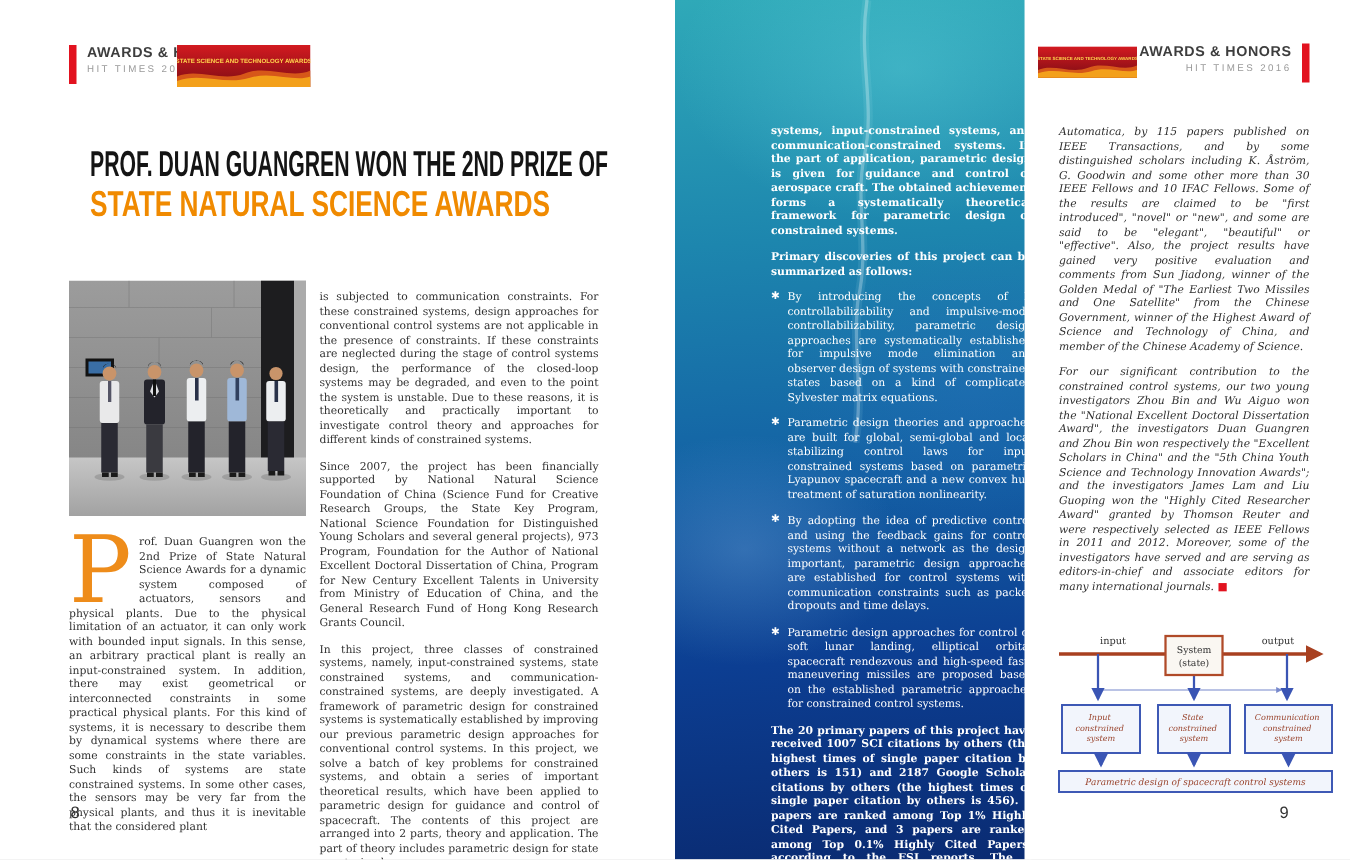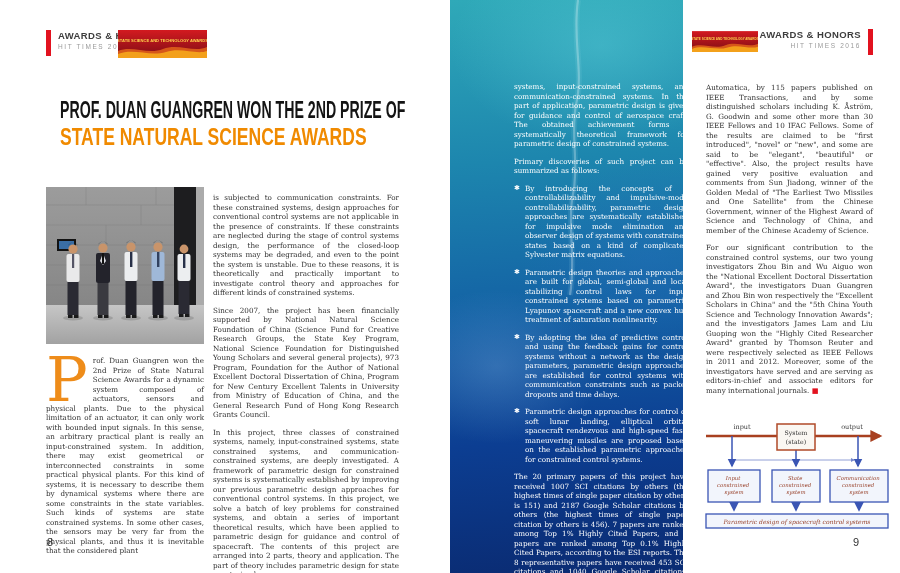--- a/index.html
+++ b/index.html
@@ -40,25 +40,25 @@
   
   .blue-panel { position:absolute; left:450px; top:0; width:233px; height:573px;
     background:
       radial-gradient(ellipse 150px 110px at 20% 64%, rgba(140,185,235,.28), transparent 70%),
       radial-gradient(ellipse 210px 140px at 65% 8%, rgba(95,210,220,.40), transparent 72%),
       radial-gradient(ellipse 170px 130px at 85% 45%, rgba(40,110,190,.35), transparent 75%),
       linear-gradient(176deg, #2FA9B8 0%, #1D86AE 28%, #1360A4 55%, #0C3E92 76%, #0A2B72 100%);
   }
   .lightning { position:absolute; left:0; top:0; }
   .col3 { position:absolute; left:514px; top:82px; width:174px; color:#ffffff; }
-  .col3 p { margin-bottom:8px; }
+  .col3 p { margin-bottom:8px;font-weight:bold; }
   .bullets { list-style:none; margin-bottom:2px; }
   .bullets li { position:relative; padding-left:11px; margin-bottom:8px; }
   .bullet-mark { position:absolute; left:0; top:0; font-size:7px; }
-  .col4 { position:absolute; left:706px; top:83px; width:167px; }
+  .col4 { position:absolute; left:706px; top:83px; width:167px;font-style:italic; }
   .endmark { color:#E2121F; font-size:7.2px; }
   .diagram { position:absolute; left:702px; top:414px; }
 </style>
 </head>
 <body>
 
 <div class="spread">
 
   <div>
 
@@ -204,25 +204,25 @@
 
     <svg class="banner banner-right" width="66" height="25" viewBox="0 0 89 28">
       <rect width="89" height="28" fill="url(#bgrad)"></rect>
       <path d="M0,21 C14,15 30,25 45,19 C60,13 76,23 89,17 L89,28 L0,28 Z" fill="#e2641a" opacity=".85"></path>
       <path d="M0,24 C16,18 32,27 48,22 C63,17 78,25 89,21 L89,28 L0,28 Z" fill="#f6a81c" opacity=".9"></path>
       <text x="44.5" y="12" text-anchor="middle" font-family="Liberation Sans, sans-serif" font-size="4.1" font-weight="bold" fill="#ffd34d">STATE SCIENCE AND TECHNOLOGY AWARDS</text>
     </svg>
 
     <div class="col3 bodytext">
       <p>systems, input-constrained systems, and communication-constrained systems. In the part of application, parametric design is given for guidance and control of aerospace craft. The obtained achievement forms a systematically theoretical framework for parametric design of constrained systems.</p>
-      <p>Primary discoveries of such project can be summarized as follows:</p>
+      <p>Primary discoveries of this project can be summarized as follows:</p>
       <ul class="bullets">
         <li><span class="bullet-mark">✱</span><span>By introducing the concepts of I-controllabilizability and impulsive-mode controllabilizability, parametric design approaches are systematically established for impulsive mode elimination and observer design of systems with constrained states based on a kind of complicated Sylvester matrix equations.</span></li>
         <li><span class="bullet-mark">✱</span><span>Parametric design theories and approaches are built for global, semi-global and local stabilizing control laws for input constrained systems based on parametric Lyapunov spacecraft and a new convex hull treatment of saturation nonlinearity.</span></li>
-        <li><span class="bullet-mark">✱</span><span>By adopting the idea of predictive control and using the feedback gains for control systems without a network as the design parameters, parametric design approaches are established for control systems with communication constraints such as packet dropouts and time delays.</span></li>
+        <li><span class="bullet-mark">✱</span><span>By adopting the idea of predictive control and using the feedback gains for control systems without a network as the design important, parametric design approaches are established for control systems with communication constraints such as packet dropouts and time delays.</span></li>
         <li><span class="bullet-mark">✱</span><span>Parametric design approaches for control of soft lunar landing, elliptical orbital spacecraft rendezvous and high-speed fast-maneuvering missiles are proposed based on the established parametric approaches for constrained control systems.</span></li>
       </ul>
       <p>The 20 primary papers of this project have received 1007 SCI citations by others (the highest times of single paper citation by others is 151) and 2187 Google Scholar citations by others (the highest times of single paper citation by others is 456). 7 papers are ranked among Top 1% Highly Cited Papers, and 3 papers are ranked among Top 0.1% Highly Cited Papers, according to the ESI reports. The 8 representative papers have received 453 SCI citations and 1040 Google Scholar citations. The obtained results are cited by 58 papers published on IEEE TAC and</p>
     </div>
 
     <div class="col4 bodytext">
       <p>Automatica, by 115 papers published on IEEE Transactions, and by some distinguished scholars including K. Åström, G. Goodwin and some other more than 30 IEEE Fellows and 10 IFAC Fellows. Some of the results are claimed to be "first introduced", "novel" or "new", and some are said to be "elegant", "beautiful" or "effective". Also, the project results have gained very positive evaluation and comments from Sun Jiadong, winner of the Golden Medal of "The Earliest Two Missiles and One Satellite" from the Chinese Government, winner of the Highest Award of Science and Technology of China, and member of the Chinese Academy of Science.</p>
       <p><span>For our significant contribution to the constrained control systems, our two young investigators Zhou Bin and Wu Aiguo won the "National Excellent Doctoral Dissertation Award", the investigators Duan Guangren and Zhou Bin won respectively the "Excellent Scholars in China" and the "5th China Youth Science and Technology Innovation Awards"; and the investigators James Lam and Liu Guoping won the "Highly Cited Researcher Award" granted by Thomson Reuter and were respectively selected as IEEE Fellows in 2011 and 2012. Moreover, some of the investigators have served and are serving as editors-in-chief and associate editors for many international journals.</span> <span class="endmark">■</span></p>
     </div>
 

